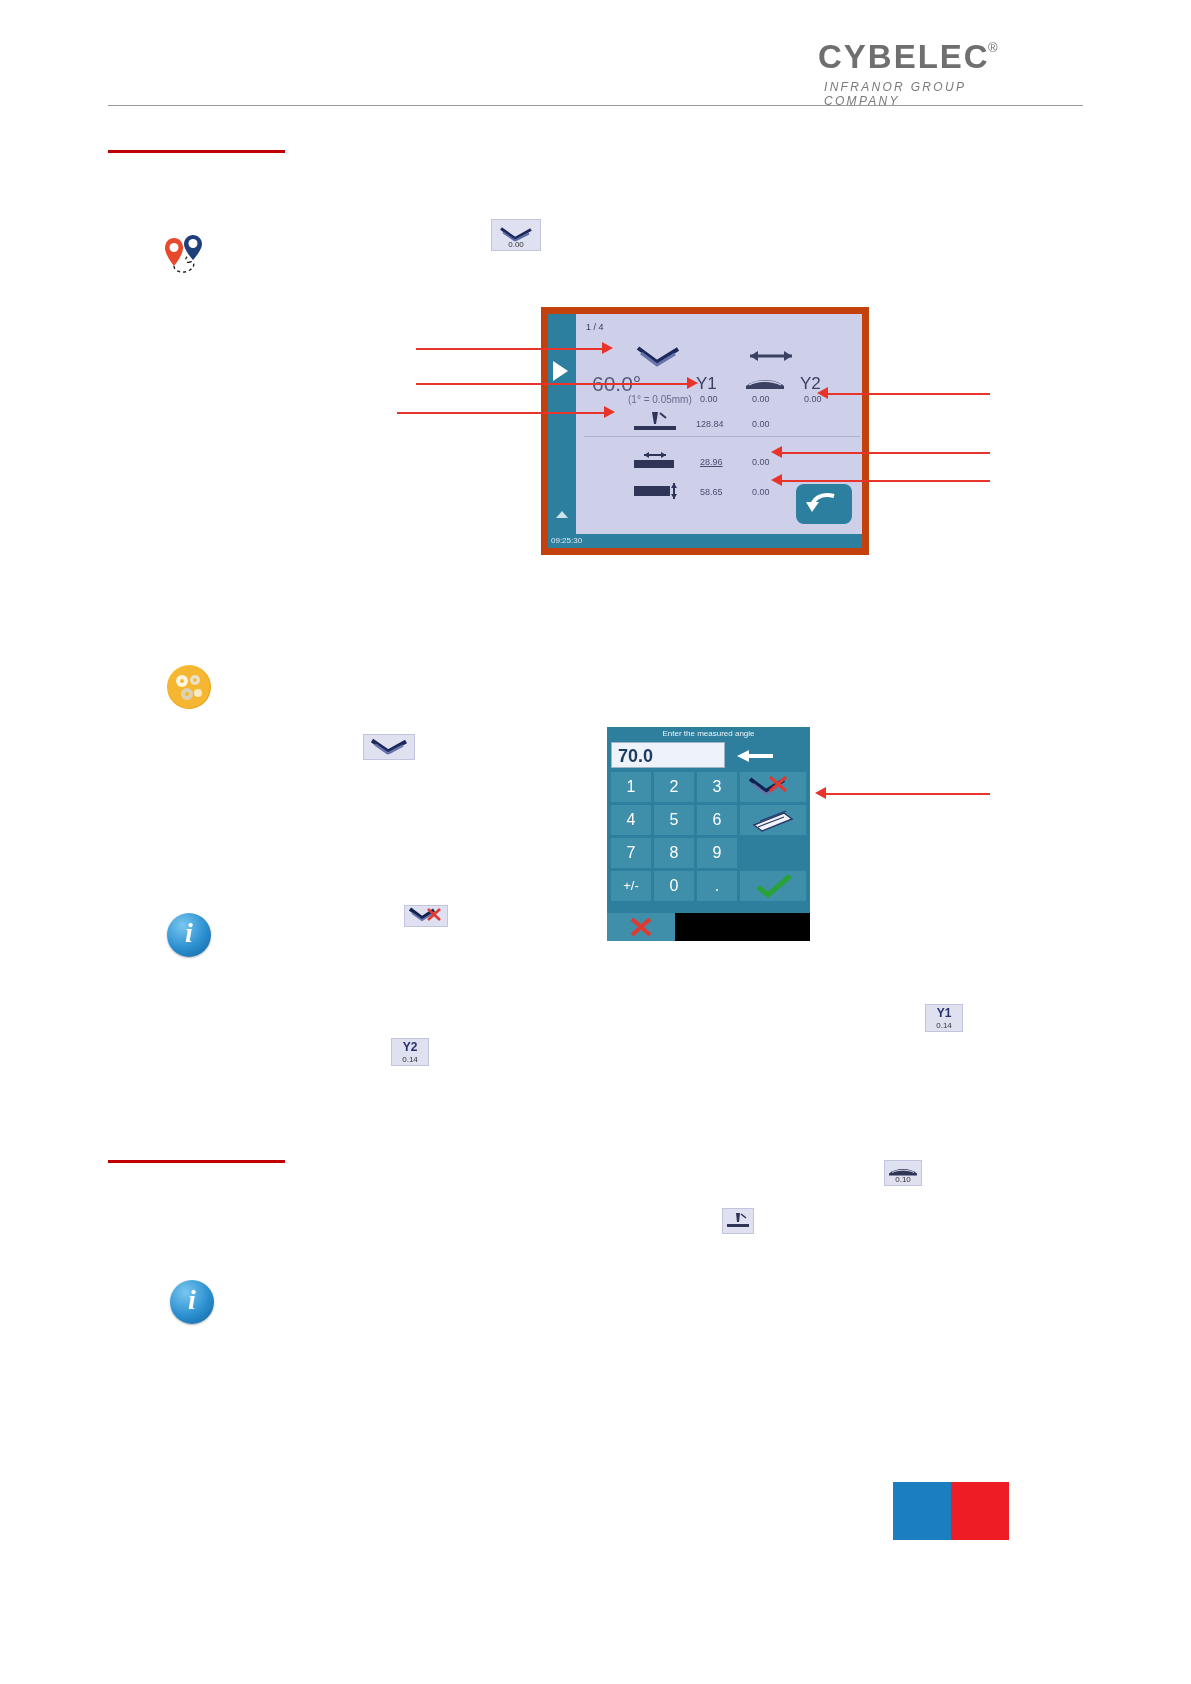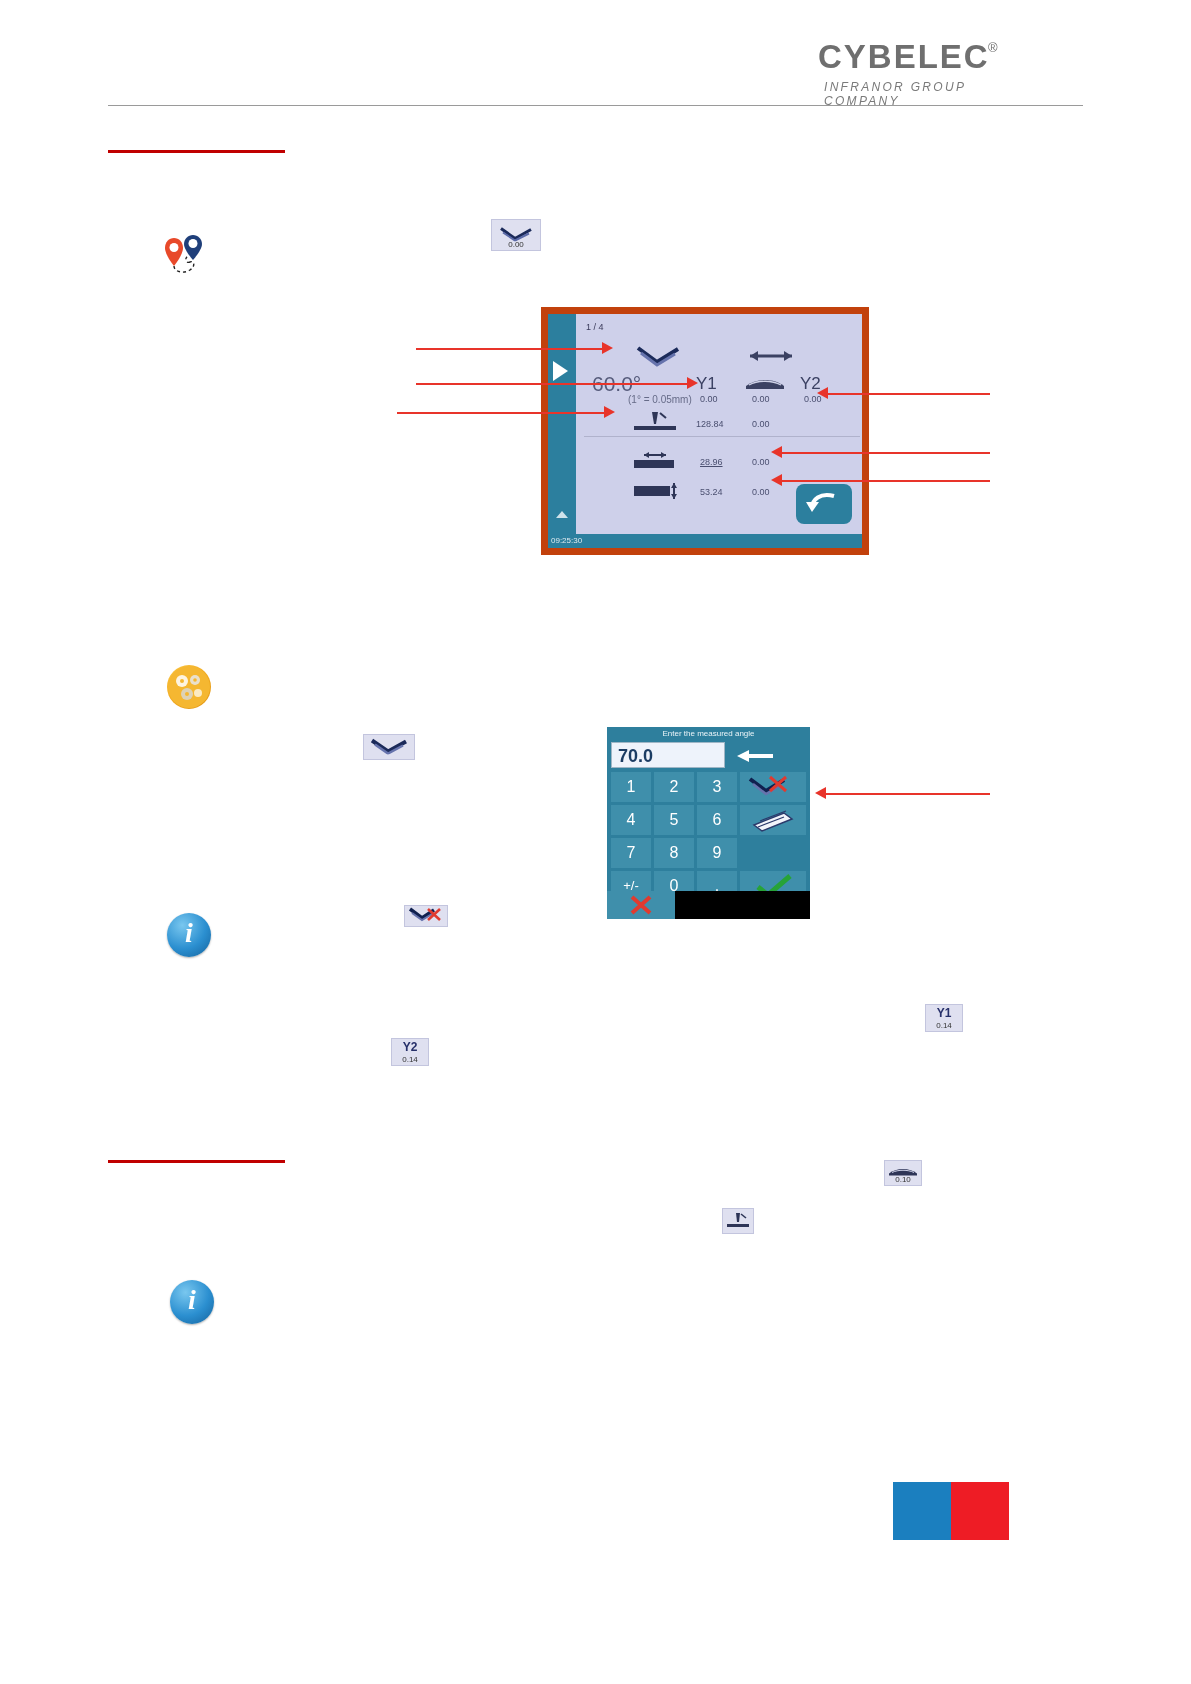--- a/index.html
+++ b/index.html
@@ -53,21 +53,21 @@
   .hmi-angle{position:absolute;left:44px;top:58px;font-size:21px;color:#555a7a;}
   .hmi-angle-sub{position:absolute;left:44px;top:80px;font-size:10px;color:#666b88;margin-left:36px;}
   .hmi-y1{position:absolute;left:148px;top:60px;font-size:17px;color:#3b4163;}
   .hmi-y2{position:absolute;left:252px;top:60px;font-size:17px;color:#3b4163;}
   .hmi-val{position:absolute;font-size:9px;color:#4a4f70;}
   .hmi-sep{position:absolute;left:36px;top:122px;width:276px;height:1px;background:#b0b2cc;}
   .hmi-arrows{position:absolute;left:200px;top:35px;width:46px;height:14px;}
   .back-btn{position:absolute;right:10px;bottom:24px;width:56px;height:40px;border-radius:8px;background:#2c7f9e;}
 
   
-  .keypad{position:absolute;left:607px;top:727px;width:203px;height:192px;background:#2e7f9d;box-sizing:border-box;}
+  .keypad{position:absolute;left:607px;top:727px;width:203px;height:214px;background:#2e7f9d;box-sizing:border-box;}
   .kp-title{position:absolute;left:0;top:0;width:100%;height:13px;line-height:13px;text-align:center;color:#eaf4f8;font-size:8px;}
   .kp-display{position:absolute;left:4px;top:15px;width:114px;height:26px;background:#eef3fb;border:1px solid #9fb6c6;box-sizing:border-box;
     font-size:18px;color:#1b3c63;line-height:26px;padding-left:6px;font-weight:bold;}
   .kp-back{position:absolute;left:128px;top:22px;width:40px;height:14px;}
   .kp-key{position:absolute;background:#3f8fab;color:#ffffff;font-size:16px;text-align:center;box-sizing:border-box;}
   .kp-black{position:absolute;left:68px;bottom:0;width:135px;height:28px;background:#000;}
   .kp-cancel{position:absolute;left:0;bottom:0;width:68px;height:28px;background:#3f8fab;color:#e03a2f;font-size:19px;text-align:center;line-height:28px;}
 
   
   .ann-line{position:absolute;height:2px;background:#e8342a;}
@@ -166,21 +166,21 @@
   </svg>
   <div class="hmi-val" style="left:152px;top:143px;text-decoration:underline;">28.96</div>
   <div class="hmi-val" style="left:204px;top:143px;">0.00</div>
 
   <svg class="abs" style="left:84px;top:166px;" width="46" height="20" viewBox="0 0 46 20">
     <rect x="2" y="6" width="36" height="10" fill="#2e3557"></rect>
     <path d="M42,3 L42,19" stroke="#2e3557" stroke-width="2"></path>
     <path d="M42,3 L39,8 L45,8 Z" fill="#2e3557"></path>
     <path d="M42,19 L39,14 L45,14 Z" fill="#2e3557"></path>
   </svg>
-  <div class="hmi-val" style="left:152px;top:173px;">53.24</div>
+  <div class="hmi-val" style="left:152px;top:173px;">58.65</div>
   <div class="hmi-val" style="left:204px;top:173px;">0.00</div>
 
   <div class="back-btn">
     <svg viewBox="0 0 56 40" width="56" height="40">
       <path d="M38,12 C24,8 16,16 16,24" fill="none" stroke="#ffffff" stroke-width="4"></path>
       <path d="M16,28 L10,18 L23,18 Z" fill="#ffffff"></path>
     </svg>
   </div>
 
   <div class="hmi-status">09:25:30</div>

